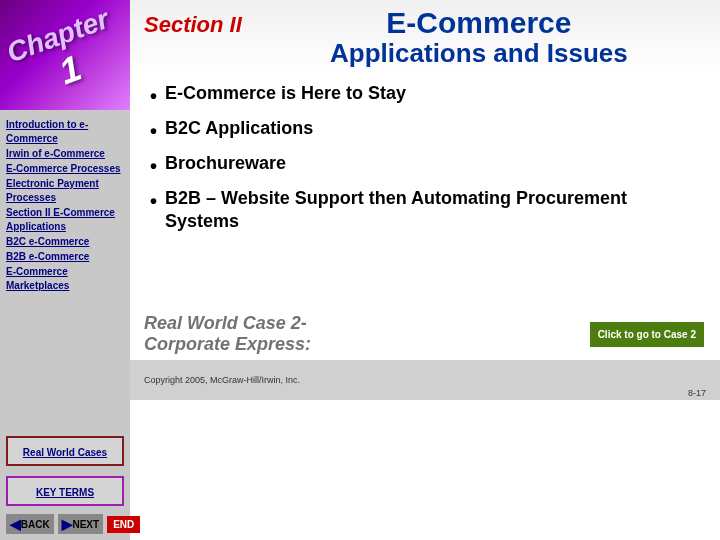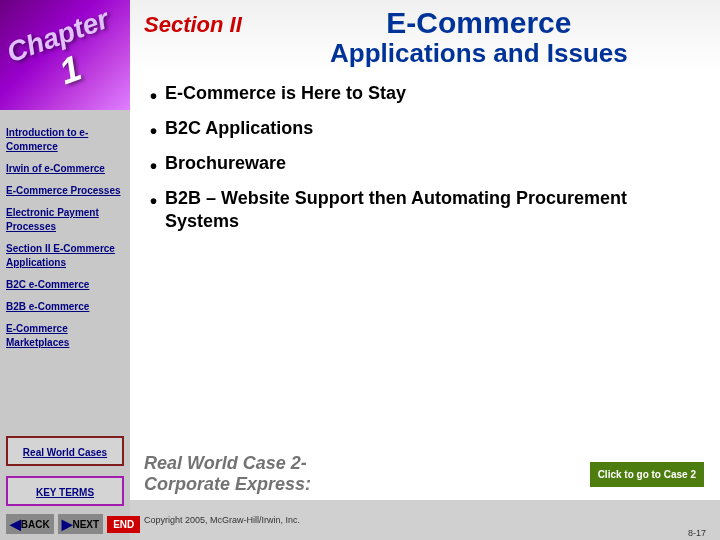--- a/index.html
+++ b/index.html
@@ -58,21 +58,20 @@
 
     .nav-link {
       display: block;
       color: #000080;
       font-size: 10px;
       font-weight: bold;
       text-decoration: underline;
       cursor: pointer;
       line-height: 1.4;
       margin-bottom: 1px;
-      margin-top: 8px;
     }
 
     .real-world-box {
       margin: 6px;
       background-color: #d4d4d4;
       border: 2px solid #7f1d1d;
       padding: 4px 6px;
       text-align: center;
       cursor: pointer;
     }
@@ -140,21 +139,21 @@
       font-size: 10px;
       font-weight: bold;
     }
 
     
     .main {
       flex: 1;
       background-color: #ffffff;
       display: flex;
       flex-direction: column;
-      height: 540px;
+      height: 400px;
     }
 
     .header-area {
       background: linear-gradient(to bottom, #f0f0f0, #ffffff);
       padding: 6px 14px 4px 14px;
       display: flex;
       align-items: flex-start;
       gap: 10px;
     }
 

